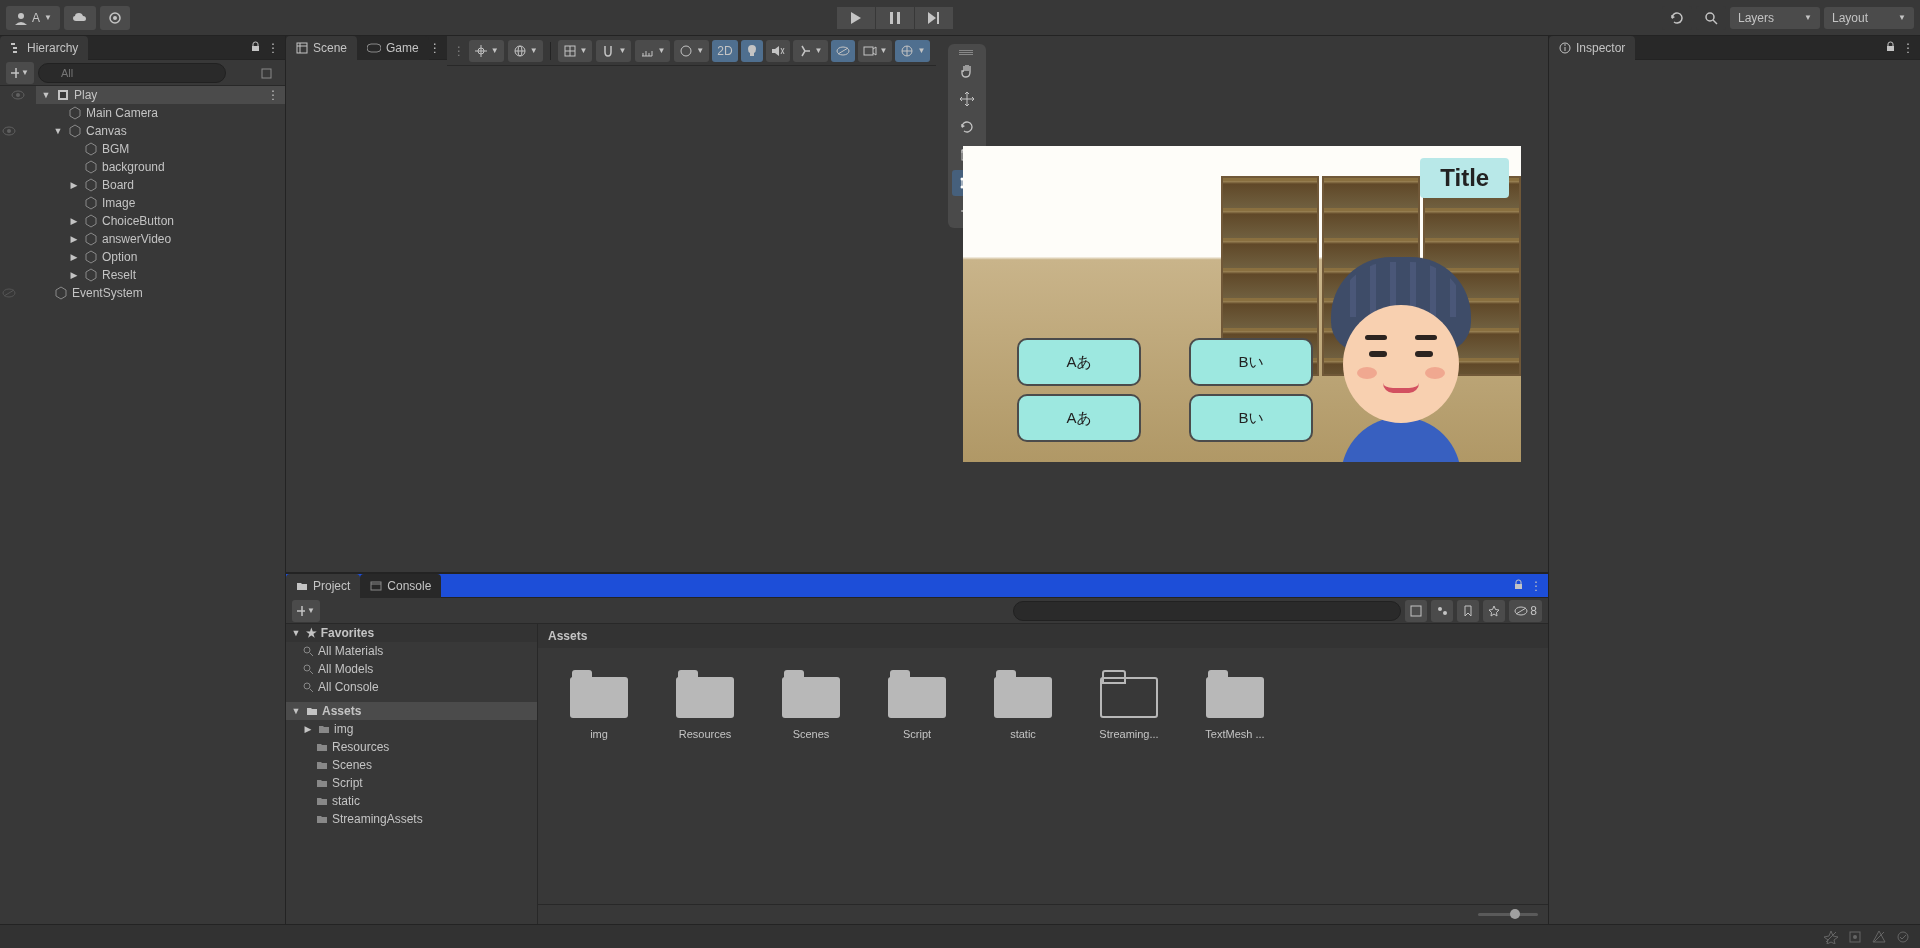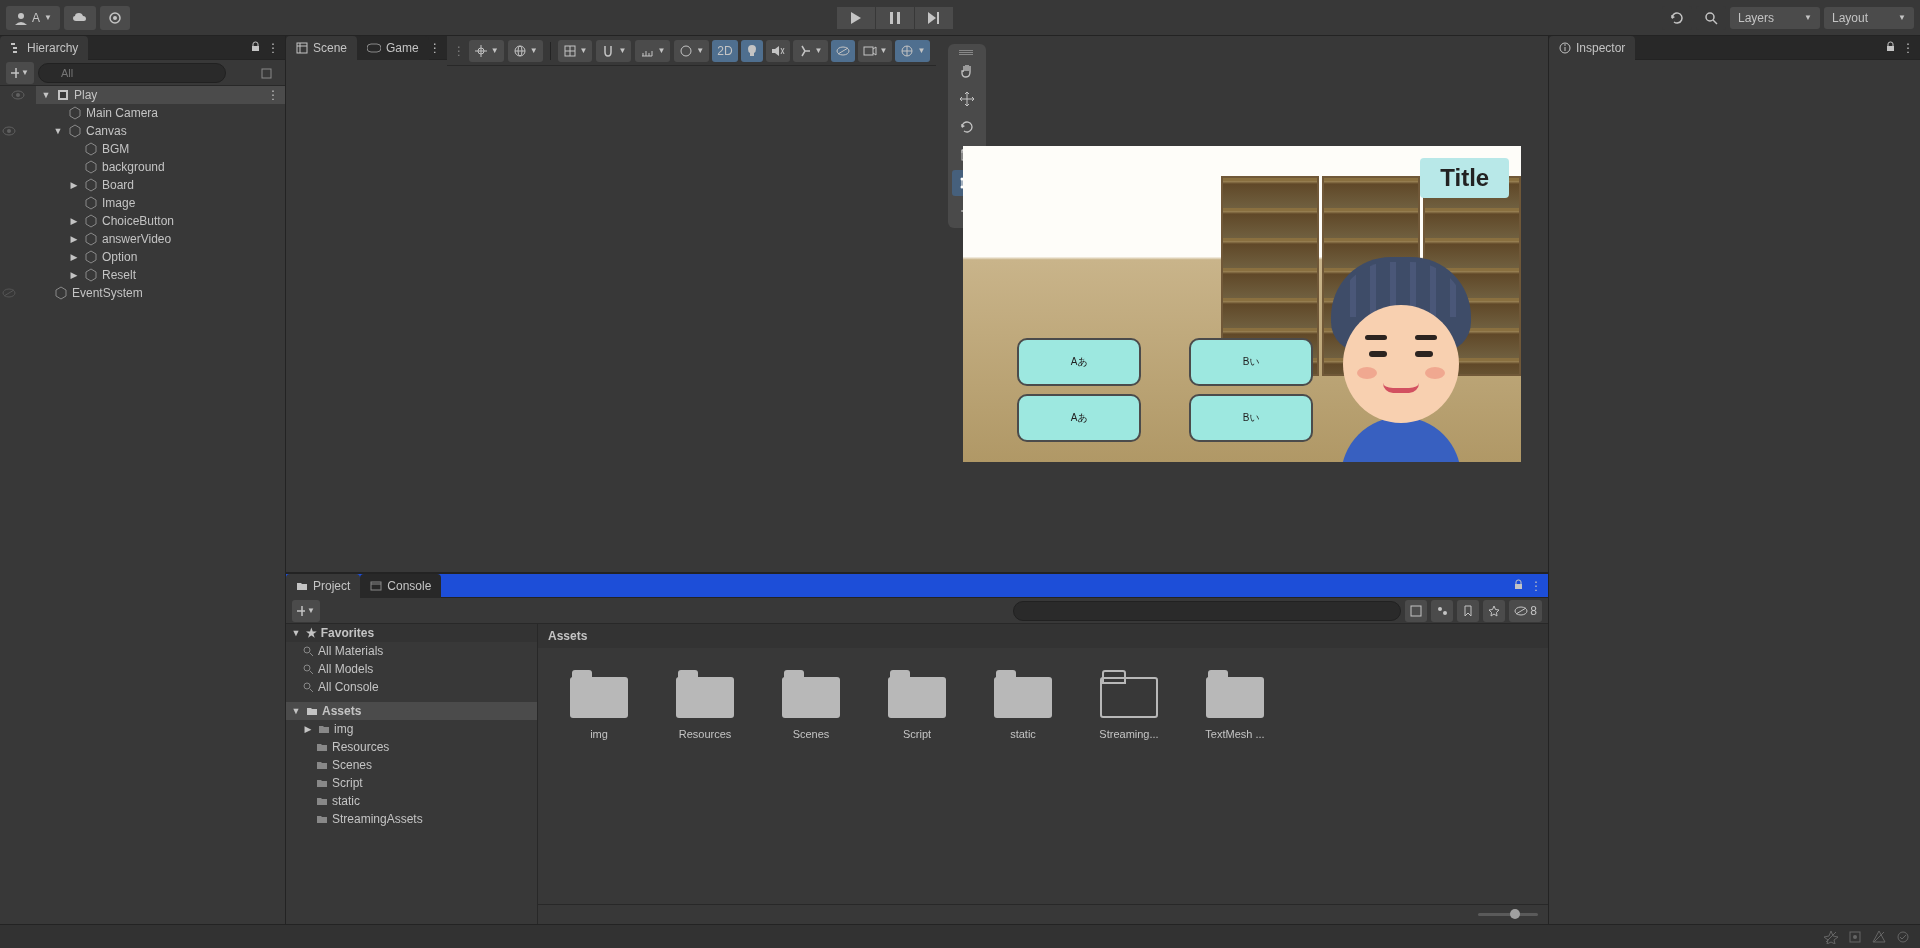--- a/index.html
+++ b/index.html
@@ -63,21 +63,21 @@
 .title-badge { position: absolute; right: 12px; top: 12px; background: #b8e8e8; padding: 6px 20px; font-size: 24px; font-weight: bold; color: #222; border-radius: 4px; }
 .quiz-board { position: absolute; left: 14px; top: 12px; width: 336px; height: 172px; background: #2d6847; border-radius: 10px; border: 3px solid #5c9670; padding: 8px; }
 .question-label { position: absolute; left: 8px; top: 6px; background: #d4a85c; color: #3a2810; padding: 6px 10px; border-radius: 4px; font-size: 18px; font-weight: bold; }
 .score-dashes { position: absolute; left: 90px; top: 18px; font-family: monospace; font-size: 13px; color: #1a3828; letter-spacing: 2px; }
 .score-pct { position: absolute; right: 10px; top: 14px; font-size: 22px; font-weight: bold; color: #c43030; font-family: Georgia, serif; }
 .question-text { position: absolute; left: 12px; top: 50px; width: 310px; font-size: 9px; color: #d8e8d8; line-height: 12px; word-break: break-all; }
 .timer-label { position: absolute; left: 12px; bottom: 24px; font-size: 10px; color: #d8e8d8; }
 .timer-value { position: absolute; left: 70px; bottom: 20px; font-size: 16px; color: #d8e8d8; font-family: Georgia, serif; }
 .progress-bar { position: absolute; left: 12px; bottom: 8px; width: 302px; height: 12px; background: #2bd12b; border: 1px solid #1a3828; }
 .choice-grid { position: absolute; left: 14px; top: 192px; width: 336px; display: grid; grid-template-columns: 1fr 1fr; gap: 8px; }
-.choice-btn { background: #9de8e0; border: 2px solid #4b4b4b; border-radius: 10px; height: 48px; display: flex; align-items: center; justify-content: center; font-size: 10px; color: #222; margin-left: 40px; }
+.choice-btn { background: #9de8e0; border: 2px solid #4b4b4b; border-radius: 10px; height: 48px; display: flex; align-items: center; justify-content: center; font-size: 15px; color: #222; margin-left: 40px; }
 .character { position: absolute; right: 30px; bottom: -5px; width: 180px; height: 210px; }
 .char-hair { position: absolute; left: 20px; top: 0; width: 140px; height: 95px; background: #3e4c68; border-radius: 60px 60px 30px 30px; }
 .char-hair::before { content:""; position: absolute; left: 5px; top: 5px; width: 130px; height: 55px; background: repeating-linear-gradient(90deg, #3e4c68 0 14px, #4a5778 14px 20px); border-radius: 55px 55px 0 0; }
 .char-face { position: absolute; left: 32px; top: 48px; width: 116px; height: 118px; background: #f8d0b0; border-radius: 50%; }
 .char-eye { position: absolute; top: 46px; width: 18px; height: 6px; background: #2c2420; border-radius: 3px; }
 .char-eye.l { left: 26px; } .char-eye.r { right: 26px; }
 .char-brow { position: absolute; top: 30px; width: 22px; height: 5px; background: #2c2420; border-radius: 3px; }
 .char-brow.l { left: 22px; } .char-brow.r { right: 22px; }
 .char-blush { position: absolute; top: 62px; width: 20px; height: 12px; background: #f0a890; border-radius: 50%; }
 .char-blush.l { left: 14px; } .char-blush.r { right: 14px; }

